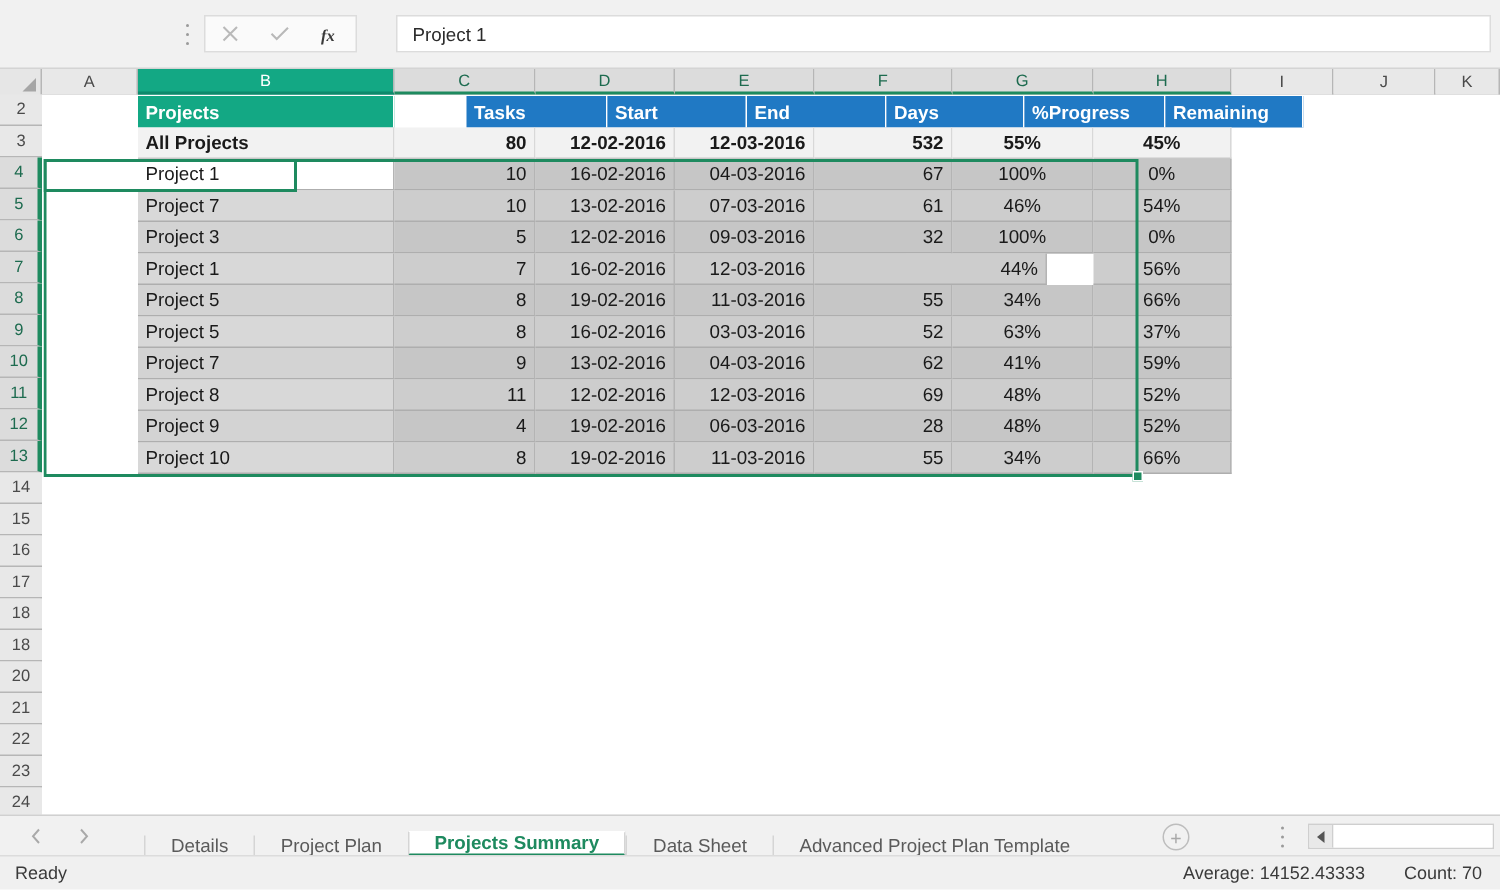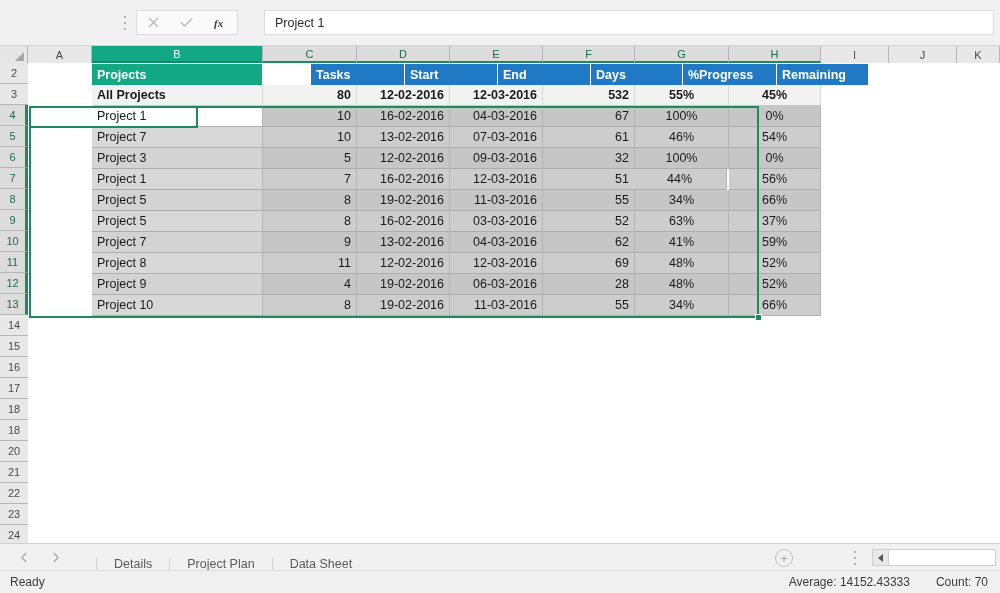--- a/index.html
+++ b/index.html
@@ -486,21 +486,21 @@
         </div>
         <div class="cell right row-data alt" style="left: 328px; top: 105px; width: 93px;">
           <span class="txt">16-02-2016</span>
         </div>
         <div class="cell right row-data alt" style="left: 421px; top: 105px; width: 93px;">
           <span class="txt">12-03-2016</span>
         </div>
         <div class="cell right row-data alt" style="left: 514px; top: 105px; width: 92px;">
           <span class="txt">51</span>
         </div>
-        <div class="cell center row-data alt" style="left: 604px; top: 105px; width: 94px;">
+        <div class="cell center row-data alt" style="left: 575px; top: 105px; width: 94px; justify-content: flex-end;">
           <span class="txt">44%</span>
         </div>
         <div class="cell center row-data alt" style="left: 700px; top: 105px; width: 92px;">
           <span class="txt">56%</span>
         </div>
         <div class="cell left row-data namecol" style="left: 63px; top: 126px; width: 171px;">
           <span class="txt">Project 5</span>
         </div>
         <div class="cell right row-data" style="left: 234px; top: 126px; width: 94px;">
           <span class="txt">8</span>
@@ -646,22 +646,28 @@
     </span>
   </div>
 
   <div class="tabs" id="sheettabs">
       <div class="tab">
         <span>Details</span>
       </div>
       <div class="tab">
         <span>Project Plan</span>
       </div>
+      <div class="tab active">
+        <span>Projects Summary</span>
+      </div>
       <div class="tab">
         <span>Data Sheet</span>
+      </div>
+      <div class="tab">
+        <span>Advanced Project Plan Template</span>
       </div>
     </div>
 
   <div class="add-sheet">
     <span>+</span>
   </div>
 
   <div class="hscroll-grip">
     <i></i>
       <i></i>

